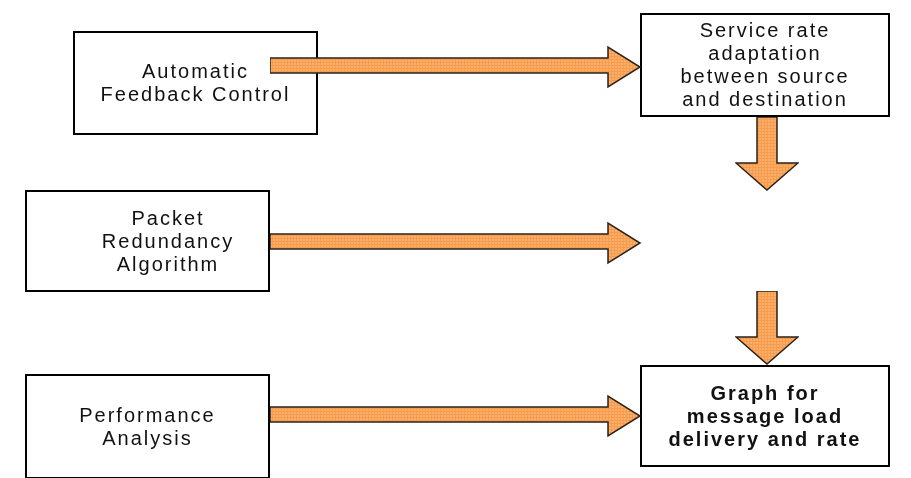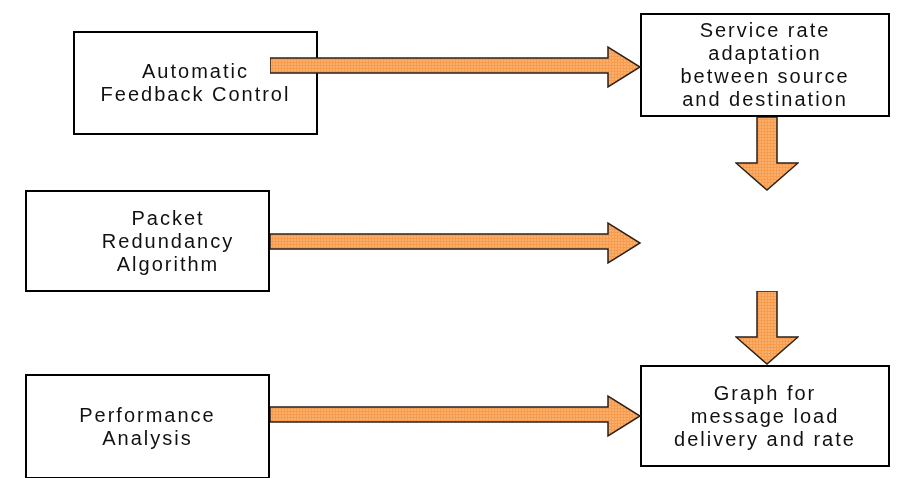--- a/index.html
+++ b/index.html
@@ -34,21 +34,21 @@
     line-height:1.15;
     letter-spacing:2px;
     color:var(--text);
   }
   
   #box-l1{left:25px;top:31px;width:245px;height:104px;margin-left:48px;}
   #box-l2{left:25px;top:190px;width:245px;height:102px;padding-left:41px;}
   #box-l3{left:25px;top:363px;width:245px;height:105px;margin-top:11px;}
   #box-r1{left:640px;top:13px;width:250px;height:104px;}
   #box-r2{left:640px;top:191px;width:250px;height:101px;}
-  #box-r3{left:640px;top:365px;width:250px;height:102px;}
+  #box-r3{left:640px;top:365px;width:250px;height:102px;font-weight:bold;}
 
   .arrow{position:absolute;display:block;}
   .arrow polygon{
     fill:url(#dot-pattern);
     stroke:var(--arrow-outline);
     stroke-width:1.5;
     stroke-linejoin:miter;
   }
   #dot-pattern .pat-base{fill:var(--arrow-fill);}
   #dot-pattern .pat-dot{fill:var(--arrow-dot);}

